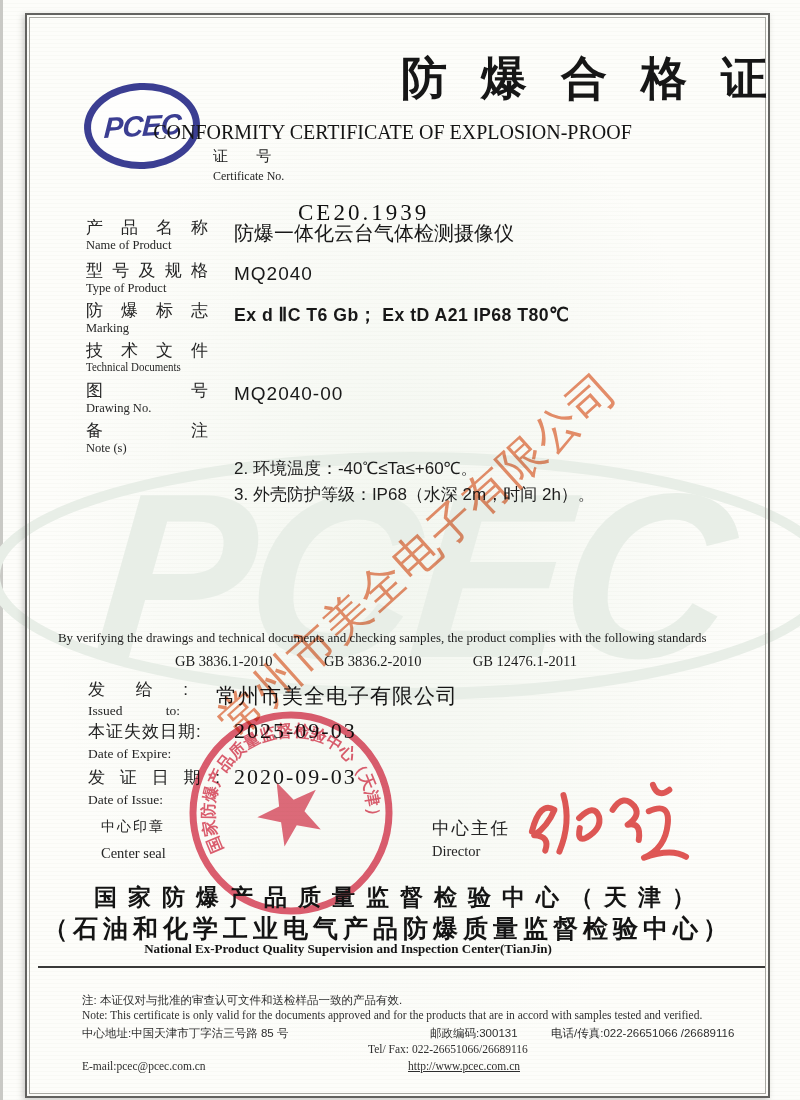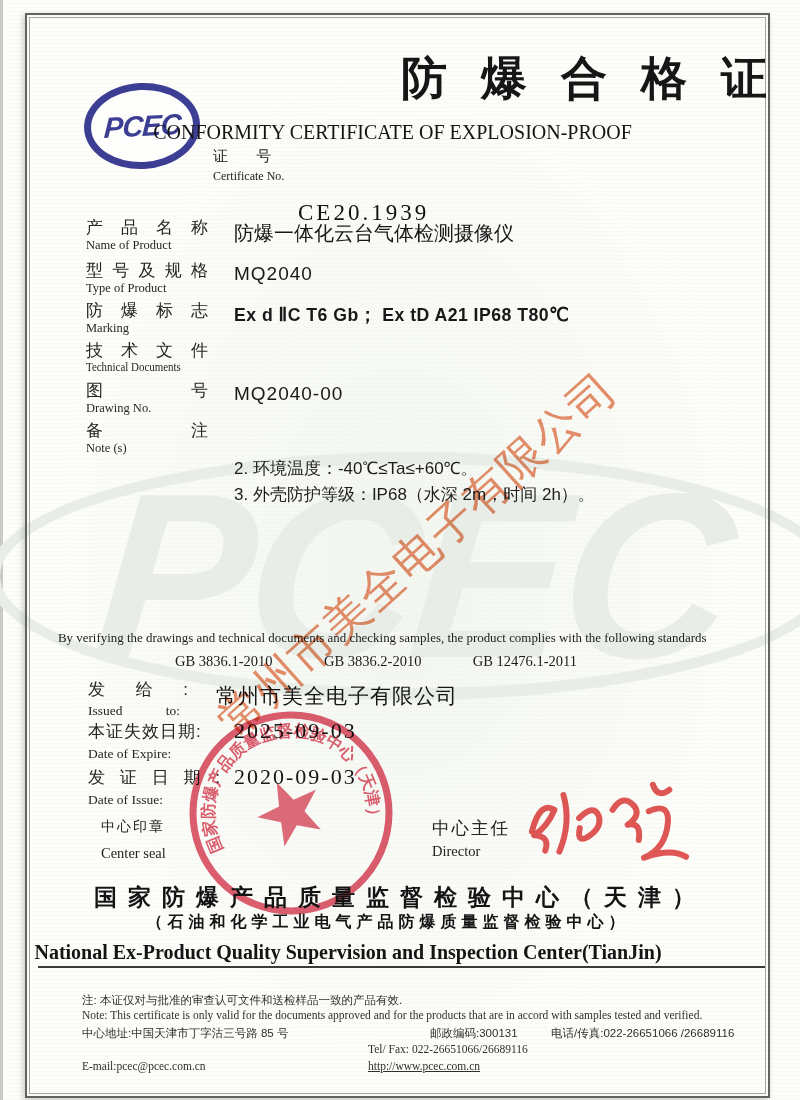--- a/index.html
+++ b/index.html
@@ -44,28 +44,28 @@
   .just{text-align:justify;text-align-last:justify;}
   .iss-val{left:216px;top:682px;font-size:21px;letter-spacing:1px;color:#161616;}
   .date-val{font-family:"Liberation Serif",serif;font-size:22px;letter-spacing:2px;color:#161616;}
   
   .stamp{left:186px;top:708px;mix-blend-mode:multiply;opacity:.93;transform:rotate(-10deg);}
   .sig{left:520px;top:780px;mix-blend-mode:multiply;opacity:.95;transform:rotate(-4deg);}
   
   .cn1{left:0;top:882px;width:800px;text-align:center;font-family:"Liberation Serif",serif;font-weight:bold;
     font-size:23px;letter-spacing:11px;color:#141414;}
   .cn2{left:0;top:912px;width:776px;text-align:center;font-family:"Liberation Serif",serif;font-weight:bold;
-    font-size:16px;letter-spacing:5px;color:#141414;}
+    font-size:25px;letter-spacing:5px;color:#141414;}
   .cn-en{left:0;top:941px;width:696px;text-align:center;font-family:"Liberation Serif",serif;font-weight:bold;
-    font-size:20px;color:#141414;}
+    font-size:13px;color:#141414;}
   .rule{left:38px;top:966px;width:727px;height:2px;background:#3a3a3a;}
   
   .ft{font-size:11.5px;color:#2e2e2e;white-space:nowrap;}
   .ft-serif{font-family:"Liberation Serif",serif;}
-  .u{text-decoration:underline;}
+  .u{text-decoration:underline;margin-left:40px;}
   
   .wm-logo{left:-12px;top:452px;width:824px;height:224px;border:12px solid #e8eee7;border-radius:50%;
     display:flex;align-items:center;justify-content:center;overflow:visible;pointer-events:none;}
   .wm-logo span{font-style:italic;font-weight:bold;font-size:235px;line-height:200px;letter-spacing:-6px;
     color:#e8eee7;transform:skewX(-5deg);}
   .wm-co{left:150px;top:525px;width:530px;height:55px;transform:rotate(-42deg);pointer-events:none;
     font-family:"Liberation Serif",serif;font-size:46px;letter-spacing:1px;white-space:nowrap;
     color:#e4764b;opacity:.82;mix-blend-mode:multiply;text-align:center;}
 </style>
 </head>

